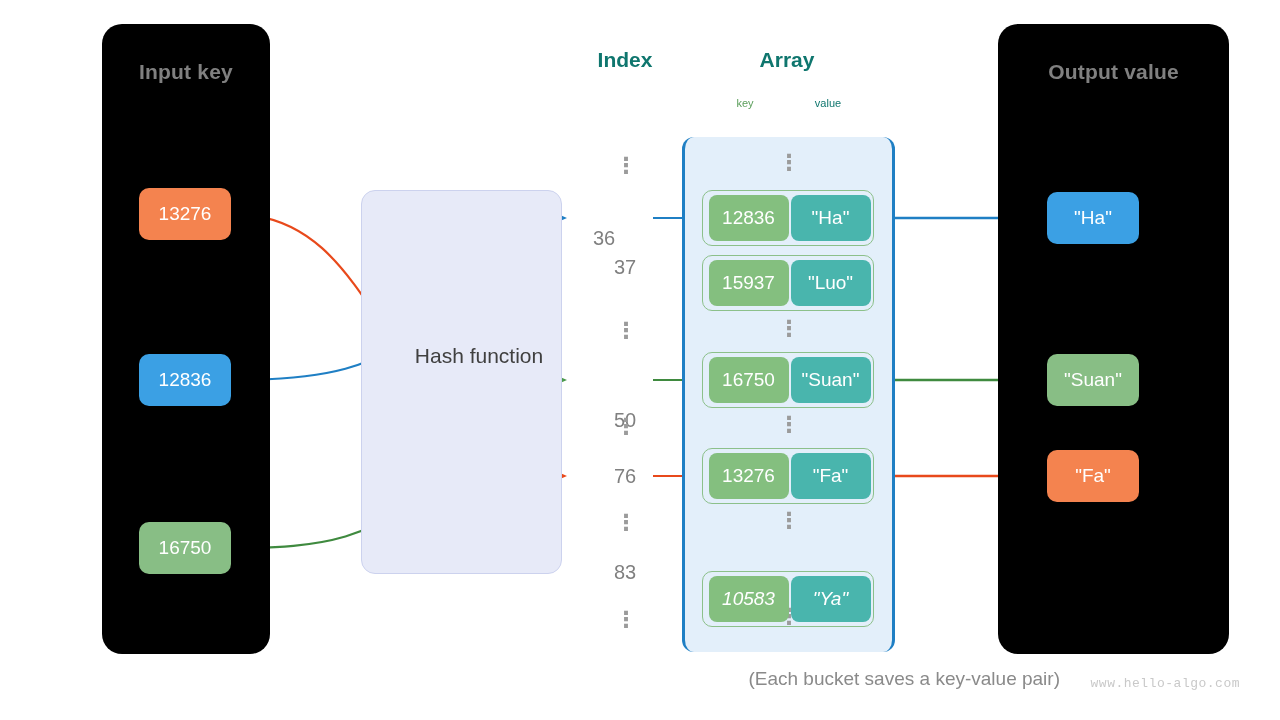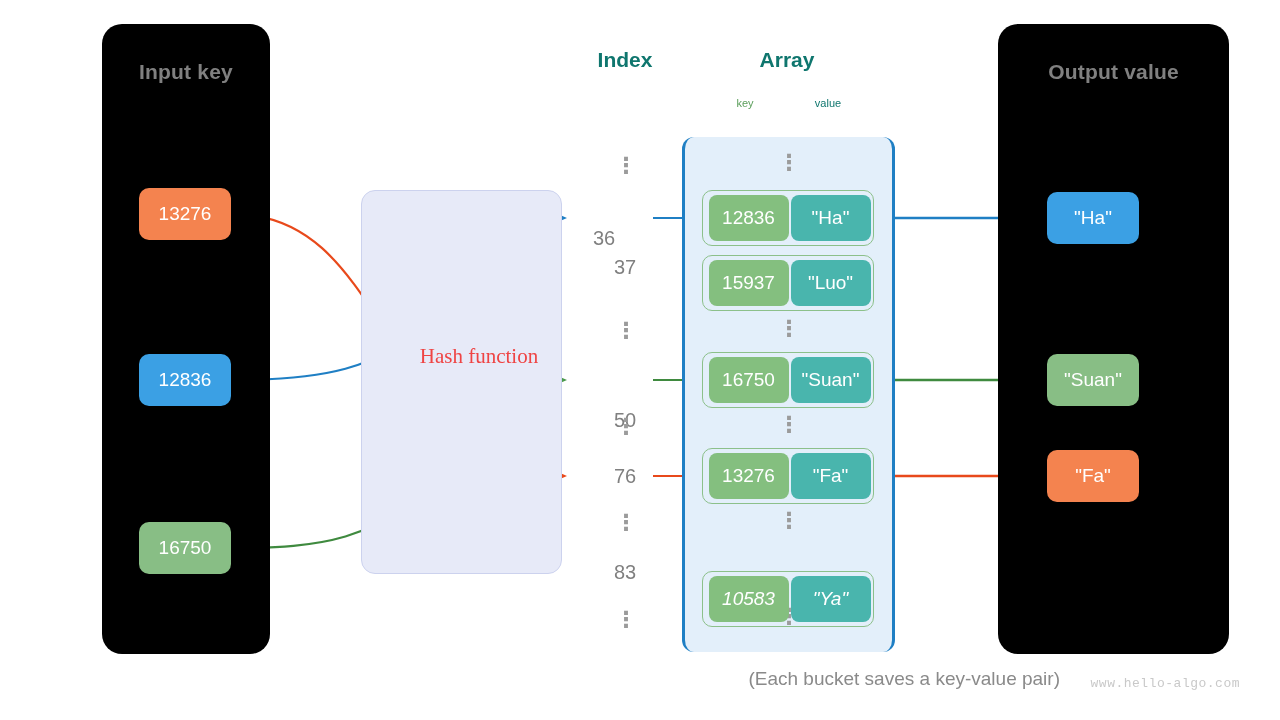--- a/index.html
+++ b/index.html
@@ -34,21 +34,21 @@
   #head-key{left:705px;top:97px;width:80px;color:#5a9e5a;}
   #head-value{left:788px;top:97px;width:80px;color:#0f766e;}
 
   
   #hash-box{
     position:absolute;left:361px;top:190px;width:199px;height:382px;
     background:#e7eaf8;border:1.5px solid #ccd2ee;border-radius:14px;
   }
   #hash-label{
     position:absolute;left:361px;top:344px;width:236px;text-align:center;
-    font-size:21px;color:#ef4444;font-family:Liberation Serif, serif;
+    font-size:21px;color:#404040;
   }
   #hash-formula{
     position:absolute;left:361px;top:392px;width:199px;text-align:center;
     font-size:21px;font-weight:bold;color:#2b44c7;letter-spacing:.5px;
   }
 
   
   #array-box{
     position:absolute;left:682px;top:137px;width:213px;height:515px;
     background:#e3effa;

